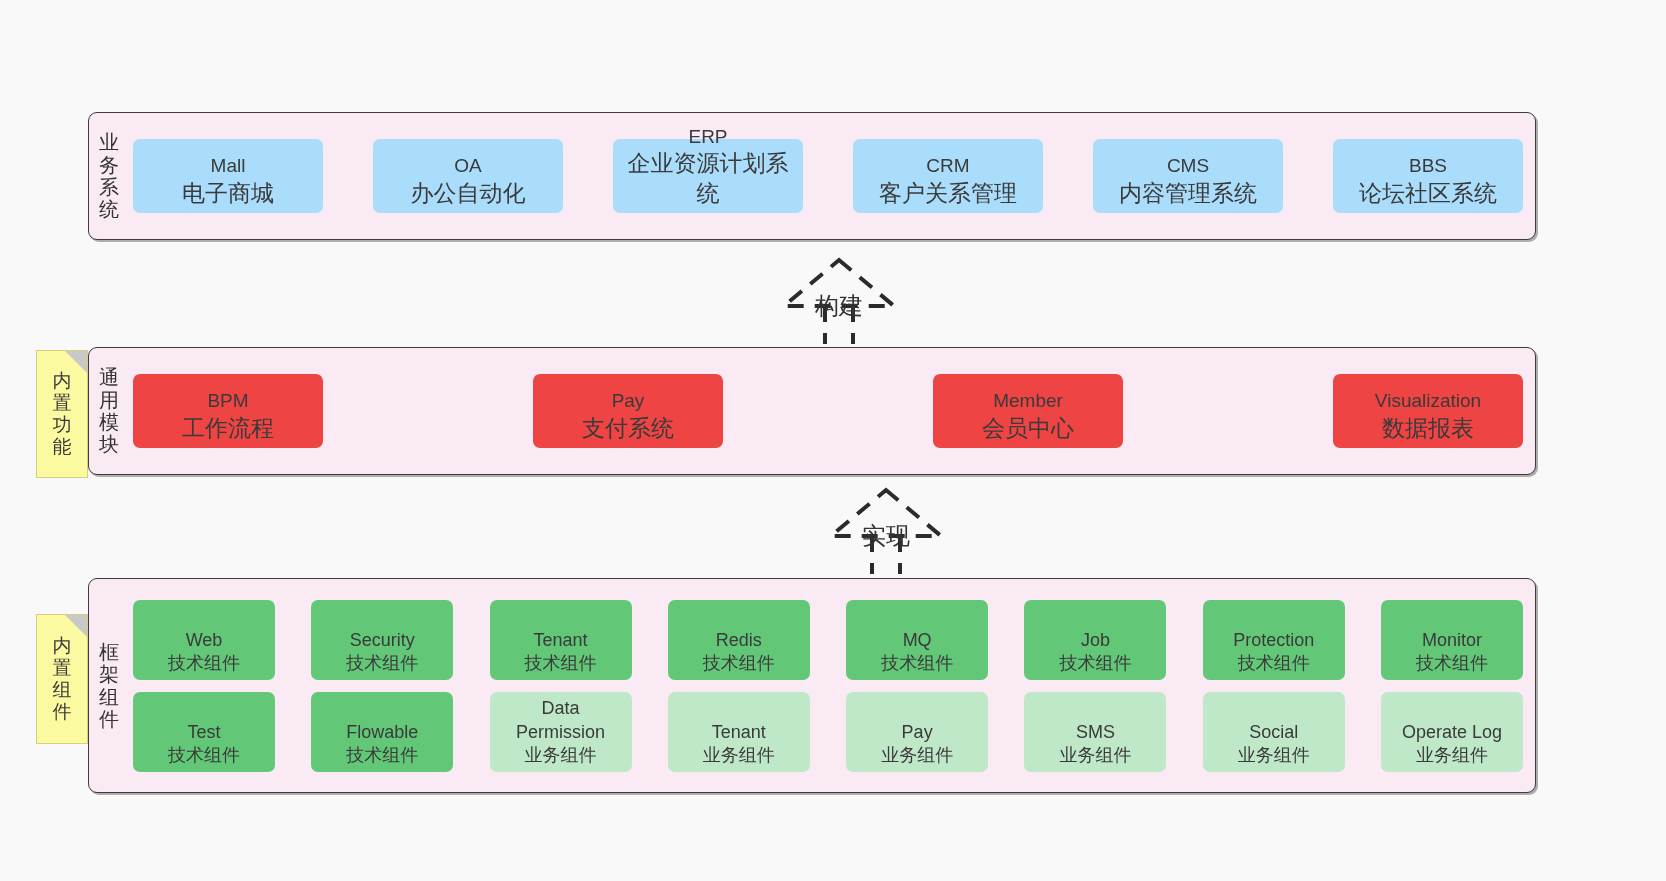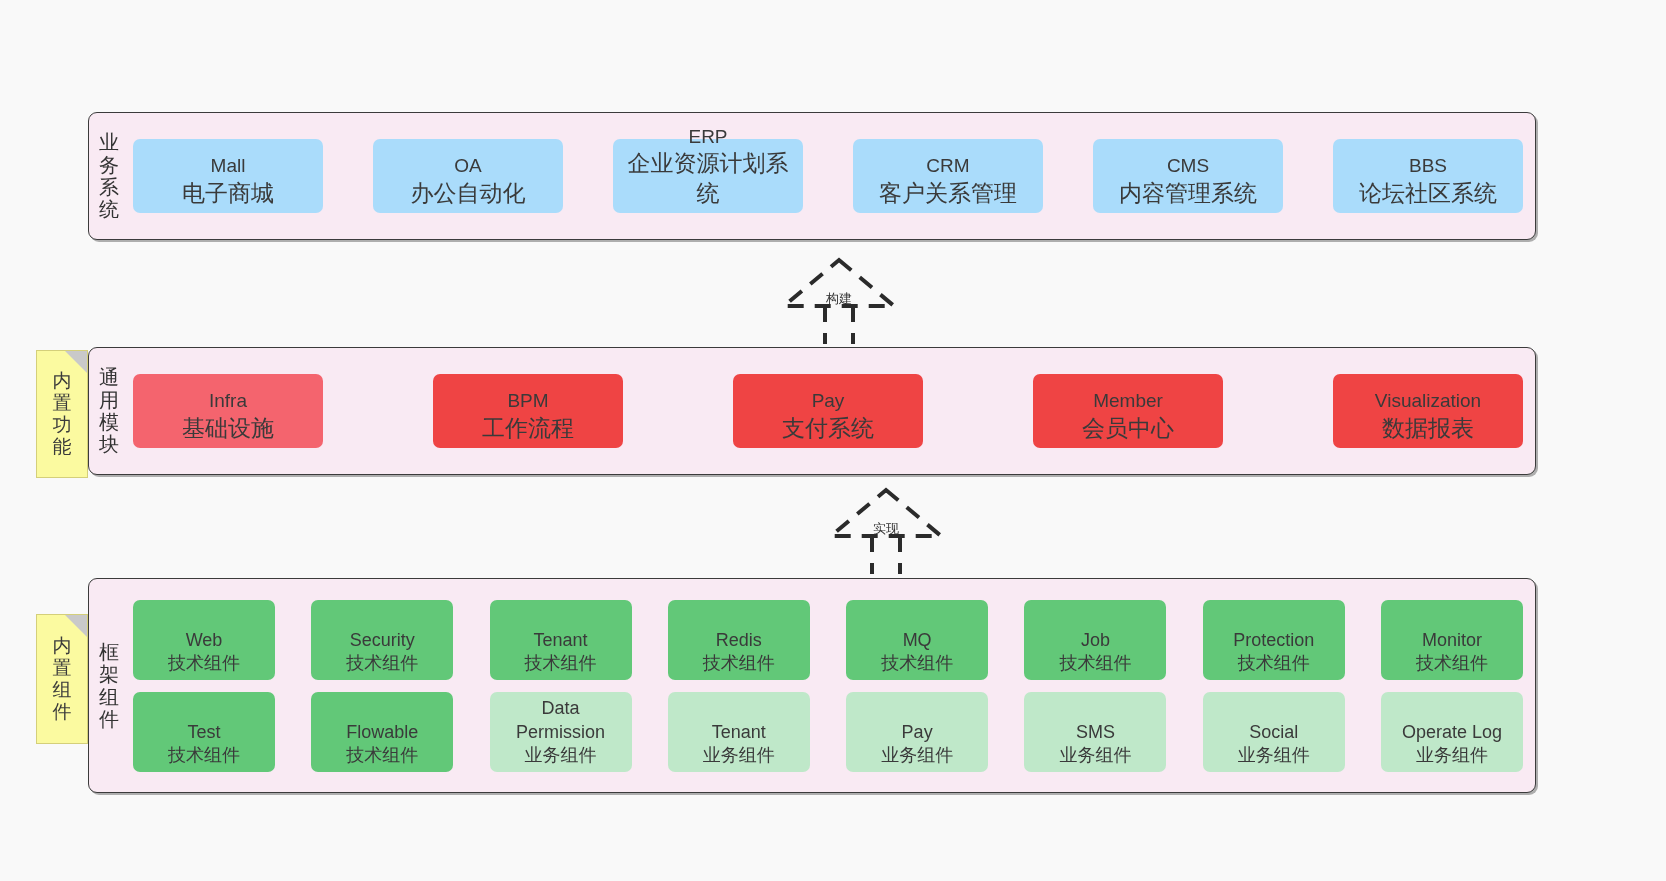--- a/index.html
+++ b/index.html
@@ -184,21 +184,21 @@
   }
 
   
   .connector {
     position: absolute;
   }
   .connector .conn-label {
     position: absolute;
     left: 50%;
     transform: translateX(-50%);
-    font-size: 13px;
+    font-size: 24px;
     color: #333333;
     background: transparent;
     white-space: nowrap;
     user-select: none;
   }
   #conn-build {
     left: 744px;
     top: 254px;
     width: 190px;
     height: 90px;
@@ -261,24 +261,20 @@
   </div>
 
   <div class="band" id="layer-common">
     <div class="band-title">
       <span>通</span>
       <span>用</span>
       <span>模</span>
       <span>块</span>
     </div>
     <div class="band-body">
-      <div class="node mod-strong">
-        <div class="ln-en">Infra</div>
-        <div class="ln-cn">基础设施</div>
-      </div>
       <div class="node mod-soft">
         <div class="ln-en">BPM</div>
         <div class="ln-cn">工作流程</div>
       </div>
       <div class="node mod-soft">
         <div class="ln-en">Pay</div>
         <div class="ln-cn">支付系统</div>
       </div>
       <div class="node mod-soft">
         <div class="ln-en">Member</div>

